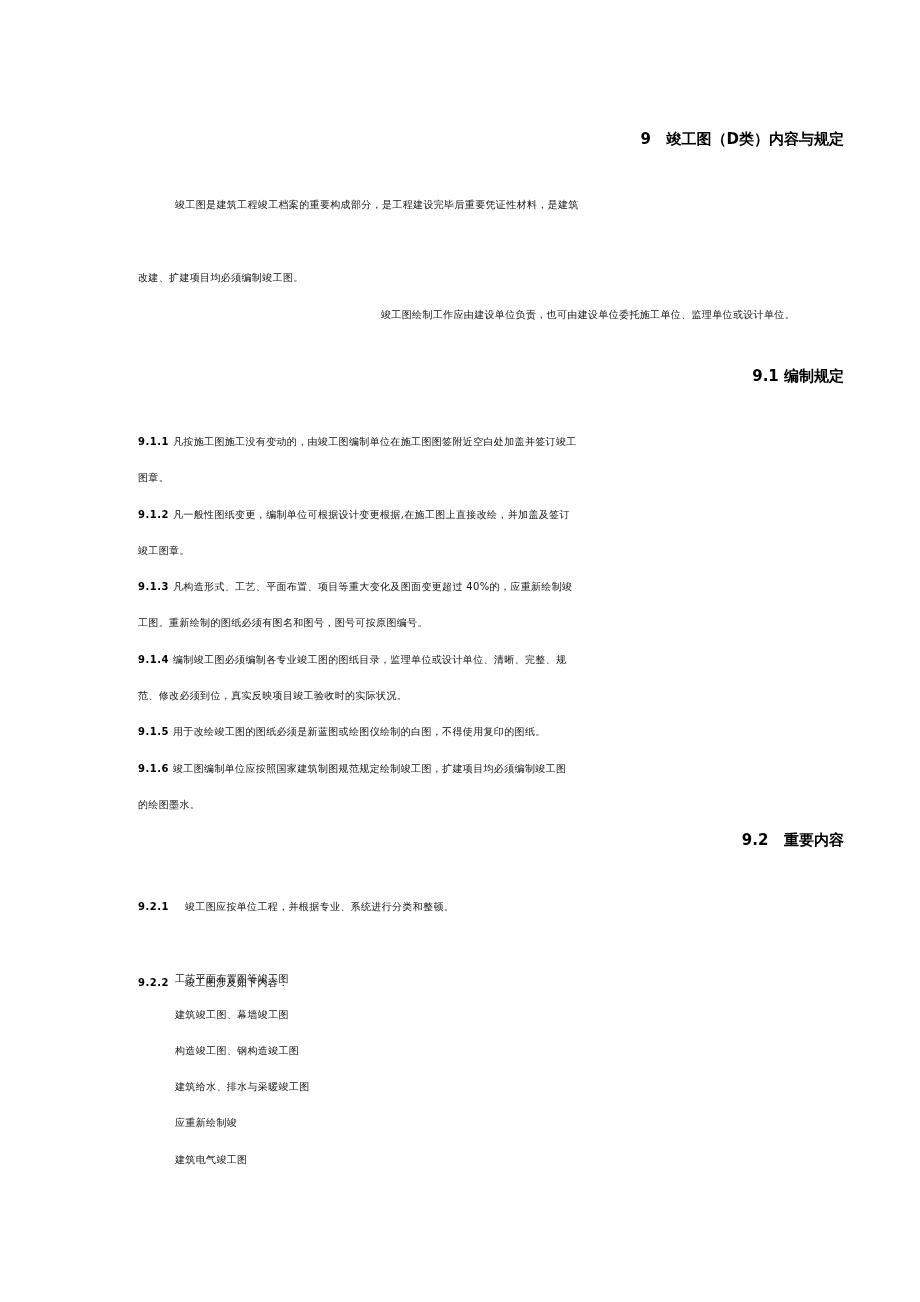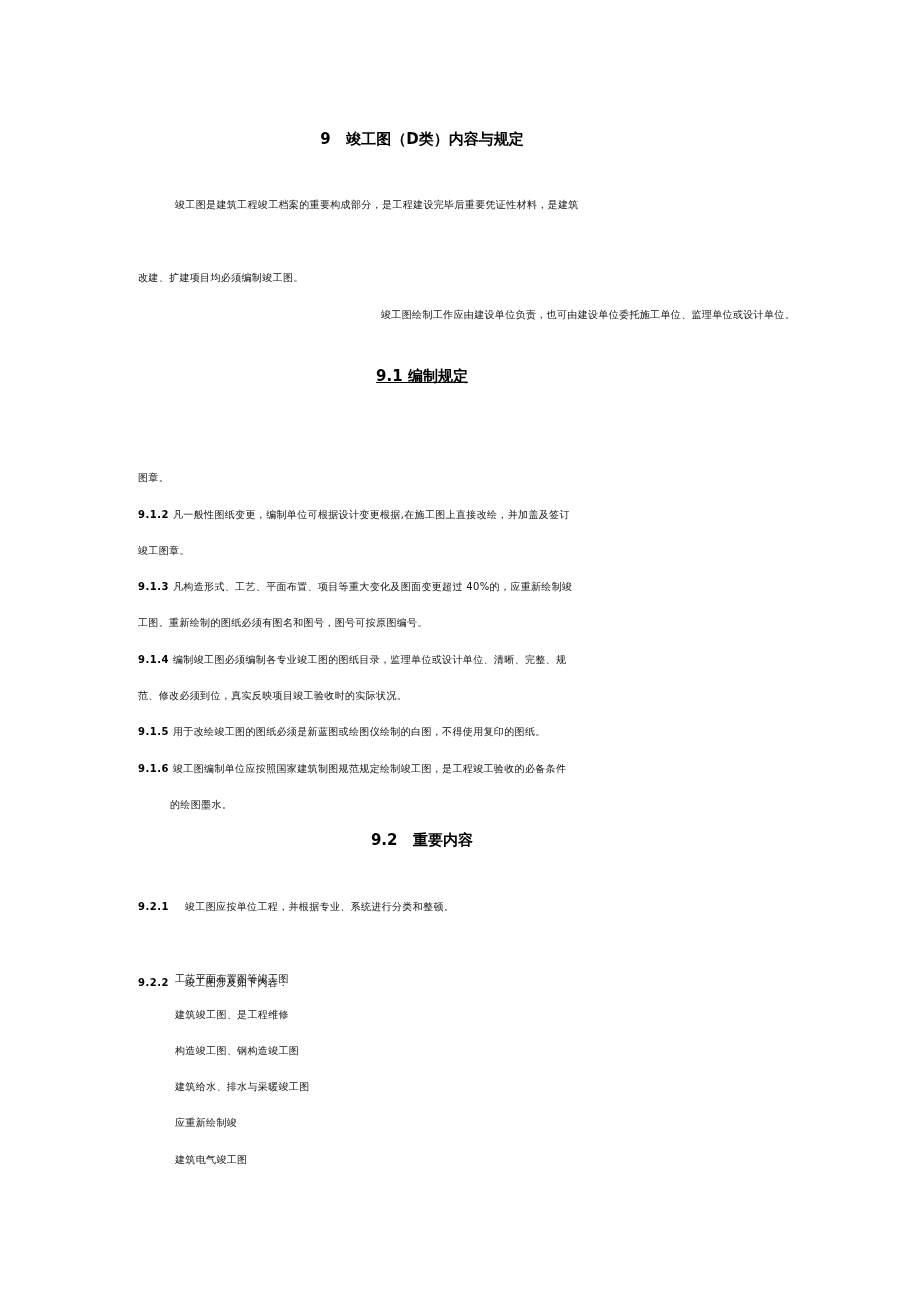--- a/index.html
+++ b/index.html
@@ -1,39 +1,42 @@
 <!DOCTYPE html>
 <html><head>
   <meta charset="utf-8">
   <style>
     html, body { margin: 0; padding: 0; background: #ffffff; }
     body { width: 920px; height: 1302px; position: relative; overflow: hidden;
            font-family: "DejaVu Sans", "Liberation Sans", sans-serif; color: #111; }
     .page { position: absolute; left: 0; top: 0; width: 920px; height: 1302px; }
-    .h { position: absolute; left: 0; width: 844px; text-align: center; font-weight: bold;
+    .h { position: absolute; left: 0; width: 844px; text-align: right; font-weight: bold;
          font-size: 15px; line-height: 20px; color: #000; white-space: pre; }
     .line { position: absolute; left: 138px; width: 650px; font-size: 10px; line-height: 20px;
             white-space: nowrap; color: #111; letter-spacing: 0.35px; }
     .num { font-weight: bold; color: #000; letter-spacing: 0.5px; margin-right: 4px; }
     .num.wide { margin-right: 16px; }
     .indent { left: 175px; }
   </style>
 </head>
 <body>
 
 <div class="page">
 
   <div class="h" style="top:129px;">9   竣工图（D类）内容与规定</div>
 
   <div class="line indent" style="top:195px; width:620px;">竣工图是建筑工程竣工档案的重要构成部分，是工程建设完毕后重要凭证性材料，是建筑</div>
   <div class="line" style="top:268px;">改建、扩建项目均必须编制竣工图。</div>
   <div class="line indent" style="top:305px; width:620px;text-align:right;">竣工图绘制工作应由建设单位负责，也可由建设单位委托施工单位、监理单位或设计单位。</div>
 
-  <div class="h" style="top:366px;text-decoration:underline;">9.1 编制规定</div>
+  <div class="h" style="top:366px;">9.1 编制规定</div>
 
+  <div class="line" style="top:432px;">
+    <span class="num">9.1.1</span><span>凡按施工图施工没有变动的，由竣工图编制单位在施工图图签附近空白处加盖并签订竣工</span>
+  </div>
   <div class="line" style="top:468px;">图章。</div>
 
   <div class="line" style="top:505px;">
     <span class="num">9.1.2</span><span>凡一般性图纸变更，编制单位可根据设计变更根据,在施工图上直接改绘，并加盖及签订</span>
   </div>
   <div class="line" style="top:541px;">竣工图章。</div>
 
   <div class="line" style="top:577px;">
     <span class="num">9.1.3</span><span>凡构造形式、工艺、平面布置、项目等重大变化及图面变更超过 40%的，应重新绘制竣</span>
   </div>
@@ -42,34 +45,34 @@
   <div class="line" style="top:650px;">
     <span class="num">9.1.4</span><span>编制竣工图必须编制各专业竣工图的图纸目录，监理单位或设计单位、清晰、完整、规</span>
   </div>
   <div class="line" style="top:686px;">范、修改必须到位，真实反映项目竣工验收时的实际状况。</div>
 
   <div class="line" style="top:722px;">
     <span class="num">9.1.5</span><span>用于改绘竣工图的图纸必须是新蓝图或绘图仪绘制的白图，不得使用复印的图纸。</span>
   </div>
 
   <div class="line" style="top:759px;">
-    <span class="num">9.1.6</span><span>竣工图编制单位应按照国家建筑制图规范规定绘制竣工图，是工程竣工验收的必备条件</span>
+    <span class="num">9.1.6</span><span>竣工图编制单位应按照国家建筑制图规范规定绘制竣工图，扩建项目均必须编制竣工图</span>
   </div>
-  <div class="line" style="top:795px;margin-left:32px;">的绘图墨水。</div>
+  <div class="line" style="top:795px;">的绘图墨水。</div>
 
   <div class="h" style="top:830px;">9.2   重要内容</div>
 
   <div class="line" style="top:897px;">
     <span class="num wide">9.2.1</span><span>竣工图应按单位工程，并根据专业、系统进行分类和整顿。</span>
   </div>
 
   <div class="line" style="top:973px;">
     <span class="num wide">9.2.2</span><span>竣工图涉及如下内容：</span>
   </div>
 
   <div class="line indent" style="top:969px;">工艺平面布置图等竣工图</div>
-  <div class="line indent" style="top:1005px;">建筑竣工图、是工程维修</div>
+  <div class="line indent" style="top:1005px;">建筑竣工图、幕墙竣工图</div>
   <div class="line indent" style="top:1041px;">构造竣工图、钢构造竣工图</div>
   <div class="line indent" style="top:1077px;">建筑给水、排水与采暖竣工图</div>
   <div class="line indent" style="top:1113px;">应重新绘制竣</div>
   <div class="line indent" style="top:1150px;">建筑电气竣工图</div>
 
 </div>
 
 </body></html>

